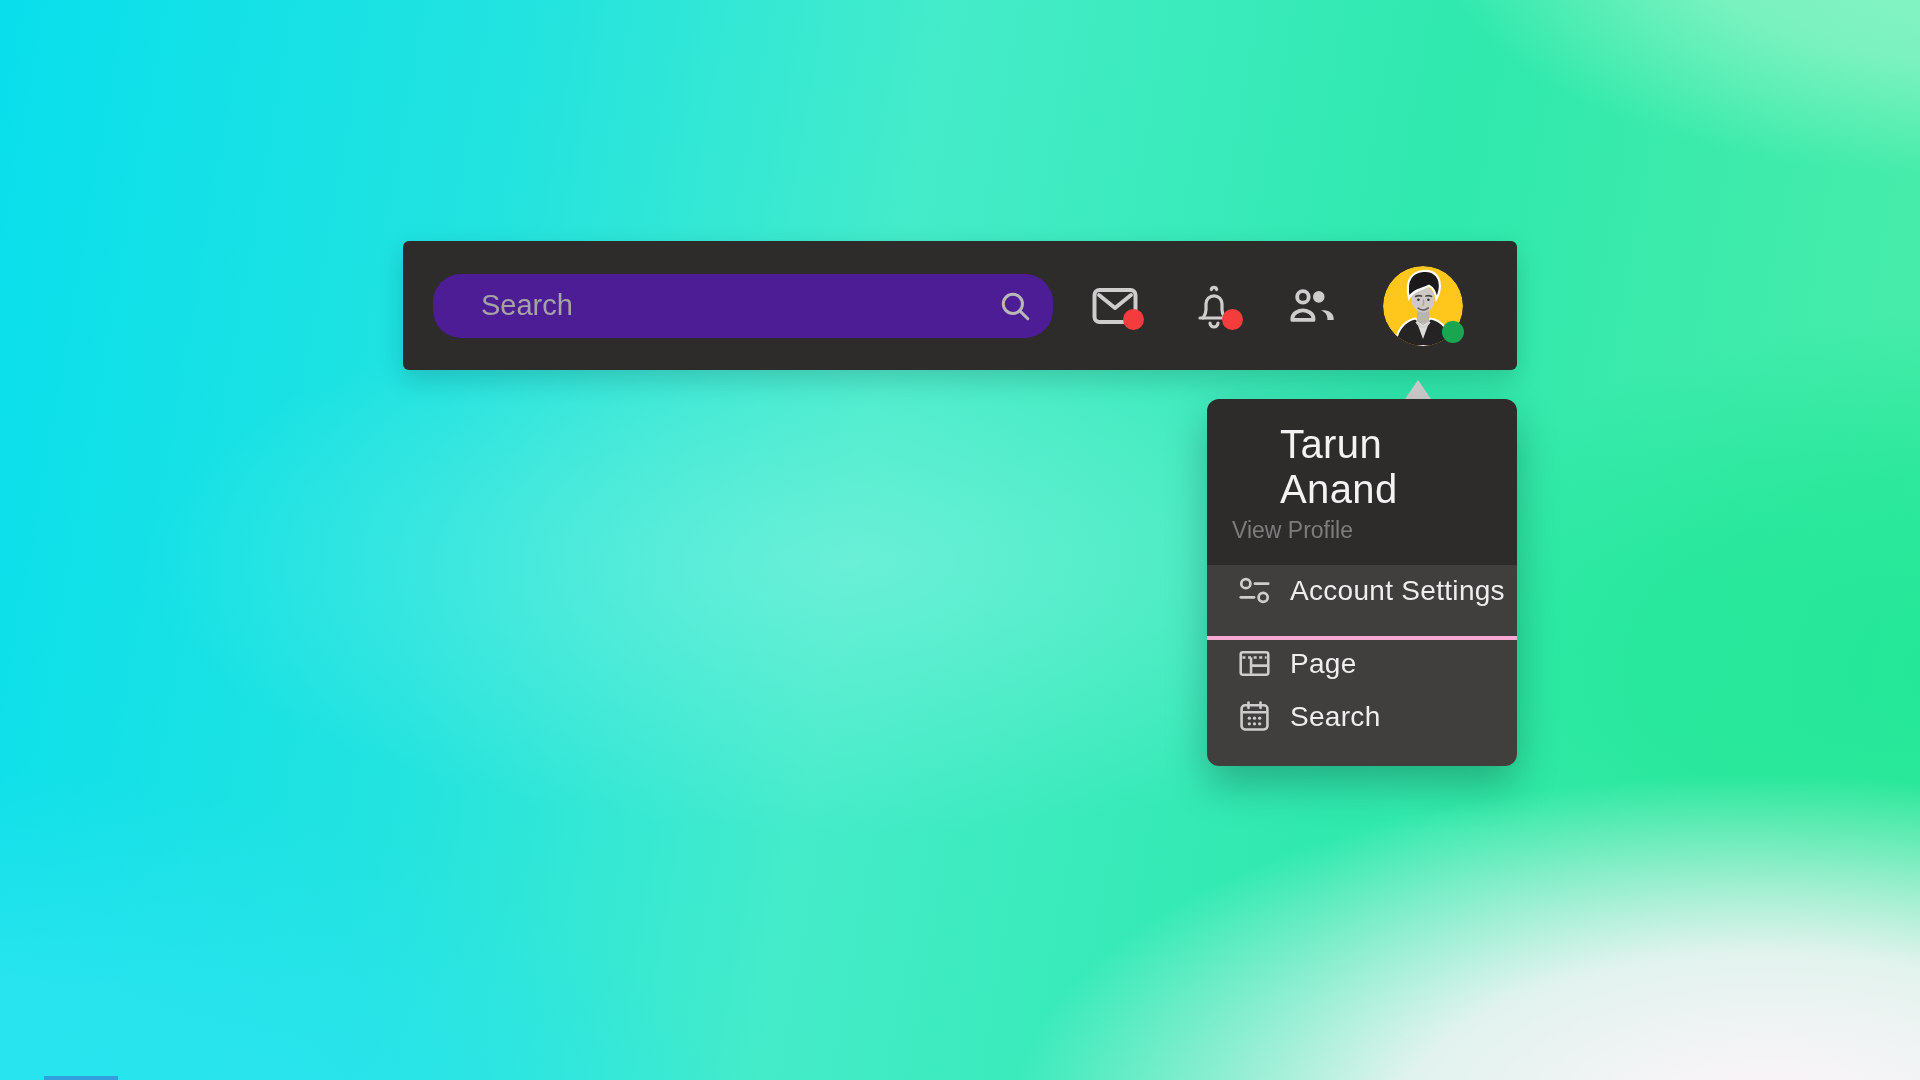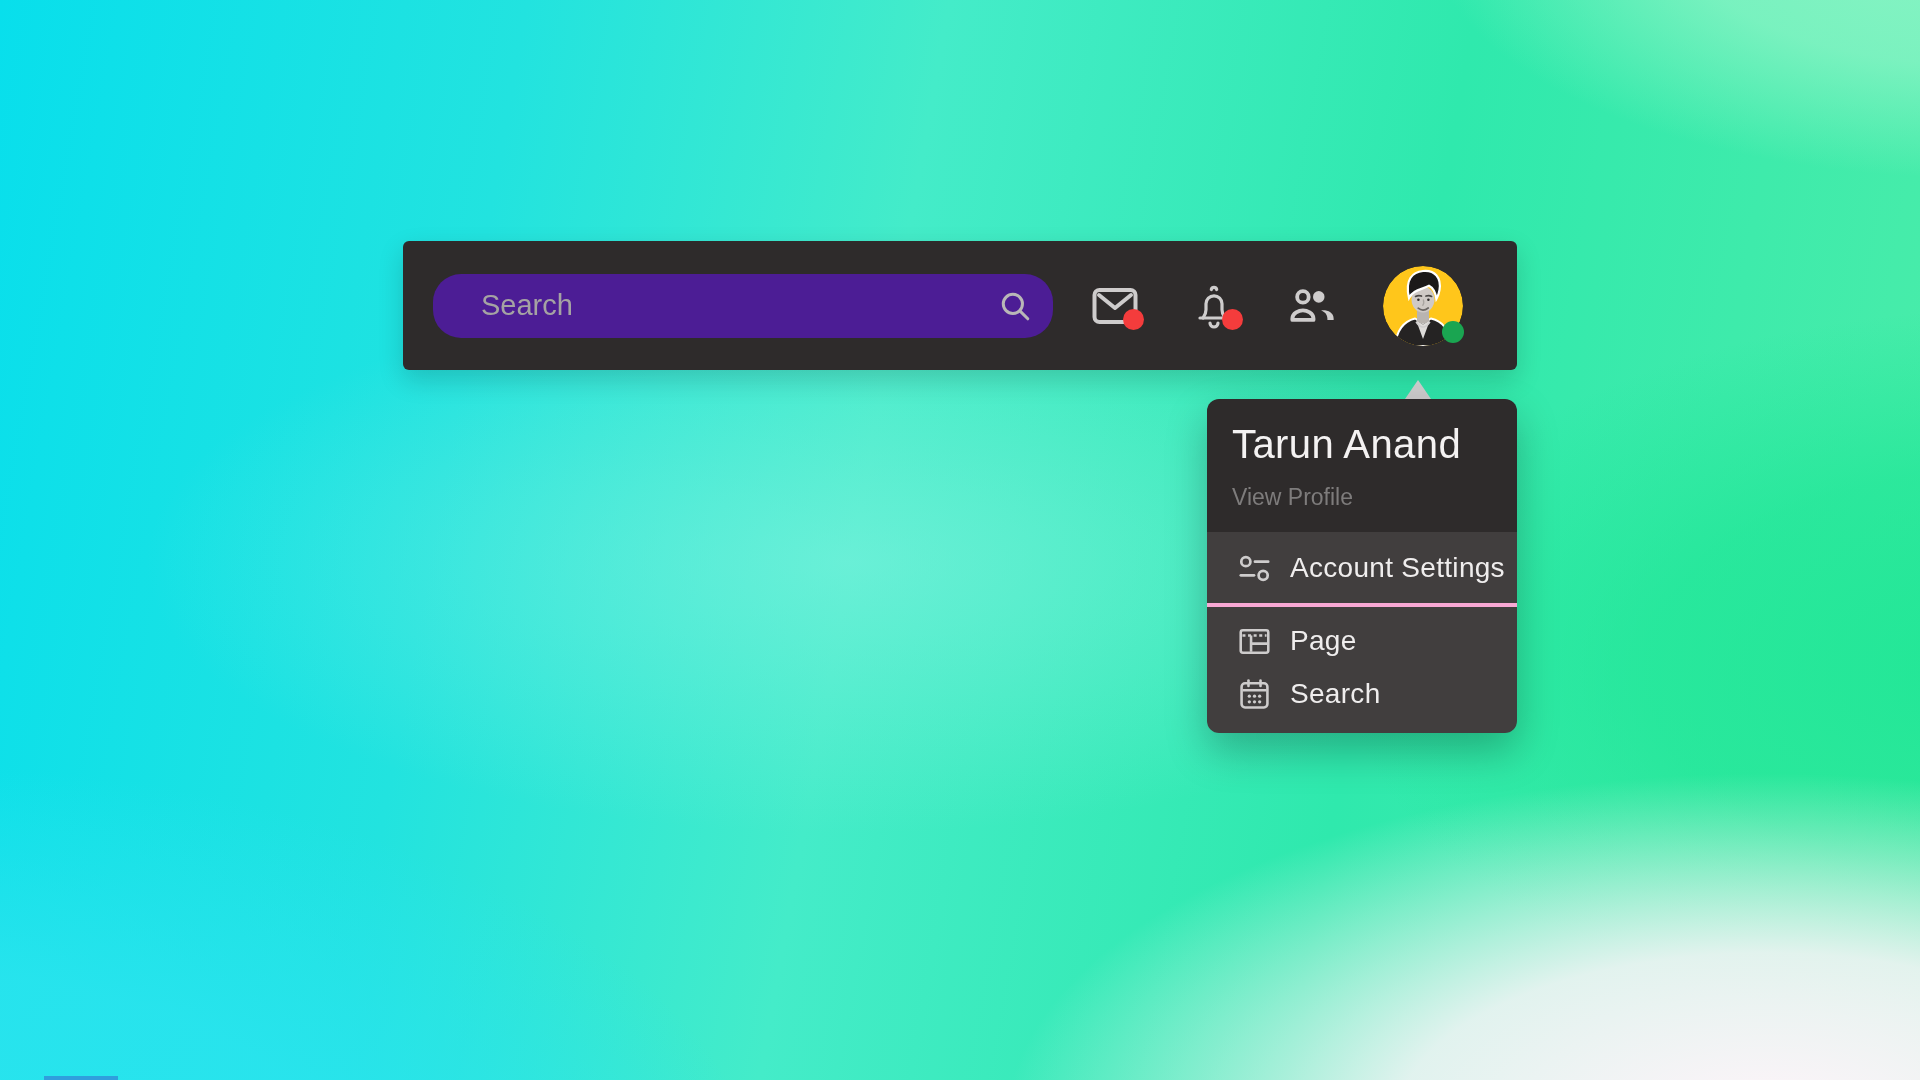--- a/index.html
+++ b/index.html
@@ -48,26 +48,26 @@
   .menu-arrow{
     position:absolute;left:1405px;top:380px;width:0;height:0;
     border-left:13px solid transparent;border-right:13px solid transparent;
     border-bottom:19px solid #cbcbcb;
   }
   .dropdown{
     position:absolute;left:1207px;top:399px;width:310px;border-radius:12px;overflow:hidden;
     box-shadow:0 18px 40px rgba(0,0,0,.25);
   }
   .dd-header{background:#2e2b2b;padding:23px 25px 21px;cursor:pointer;}
-  .dd-name{font-size:40px;color:#f4f2f2;letter-spacing:.4px;line-height:1.12;}
-  .dd-sub{font-size:23px;color:#7e7c7c;margin-top:17px;}
+  .dd-name{font-size:40px;color:#f4f2f2;letter-spacing:.4px;line-height:1.12;margin-left:48px;}
+  .dd-sub{font-size:23px;color:#7e7c7c;margin-top:5px;}
   .dd-body{background:#413e3e;padding:2px 0 4px;}
   .dd-section{padding:8px 0;}
   .dd-section + .dd-section{border-top:4px solid #f9a8d4;}
-  .dd-item{height:53px;display:flex;align-items:center;gap:20px;padding:0 20px 0 32px;cursor:pointer;}
+  .dd-item{height:53px;display:flex;gap:20px;padding:0 20px 0 32px;cursor:pointer;}
   .dd-item .mi{width:31px;height:31px;color:#cecccc;flex:none;display:flex;align-items:center;justify-content:center;}
   .dd-item .mi svg{width:31px;height:31px;display:block;}
   .dd-label{color:#efeded;font-size:28px;letter-spacing:.3px;white-space:nowrap;}
 </style>
 </head>
 <body>
 
 <svg width="0" height="0" style="position:absolute" aria-hidden="true">
   <defs>
     <symbol id="i-search" viewBox="0 0 30 30">

